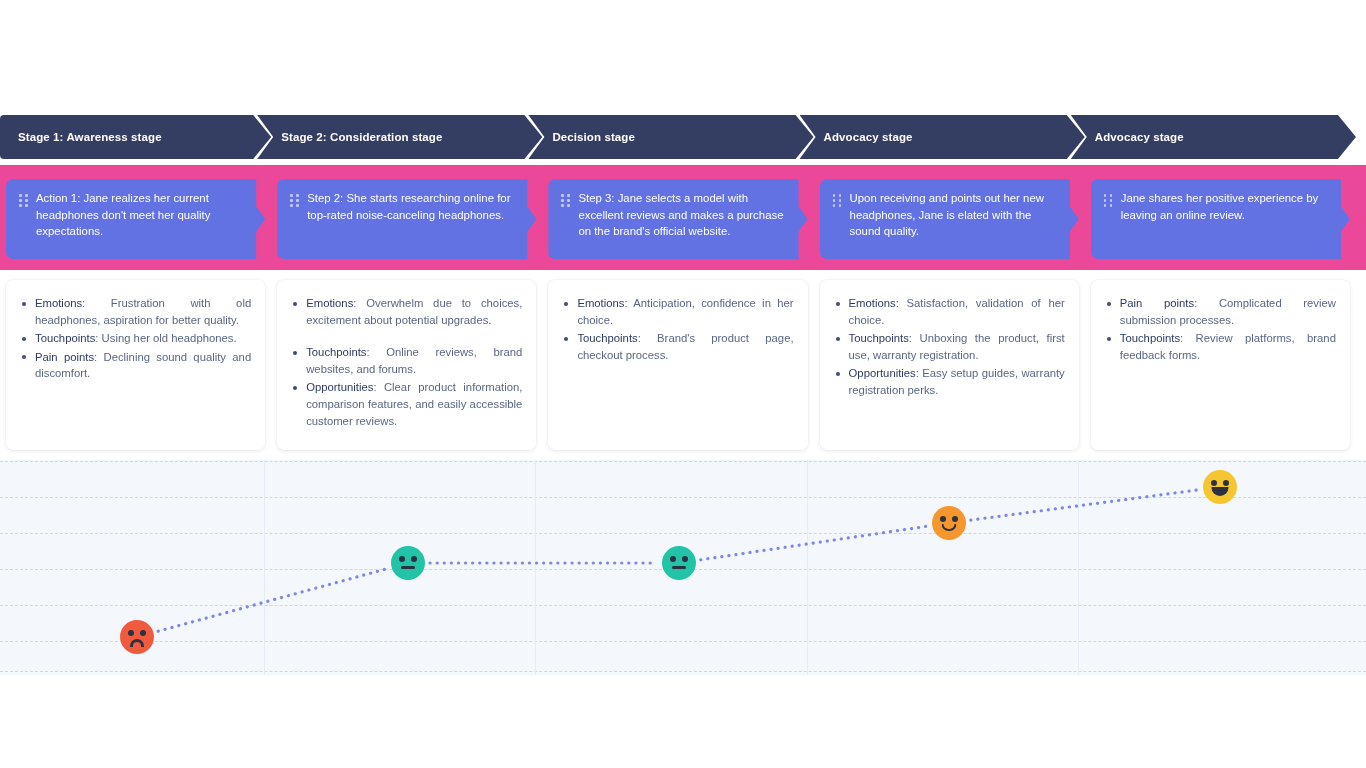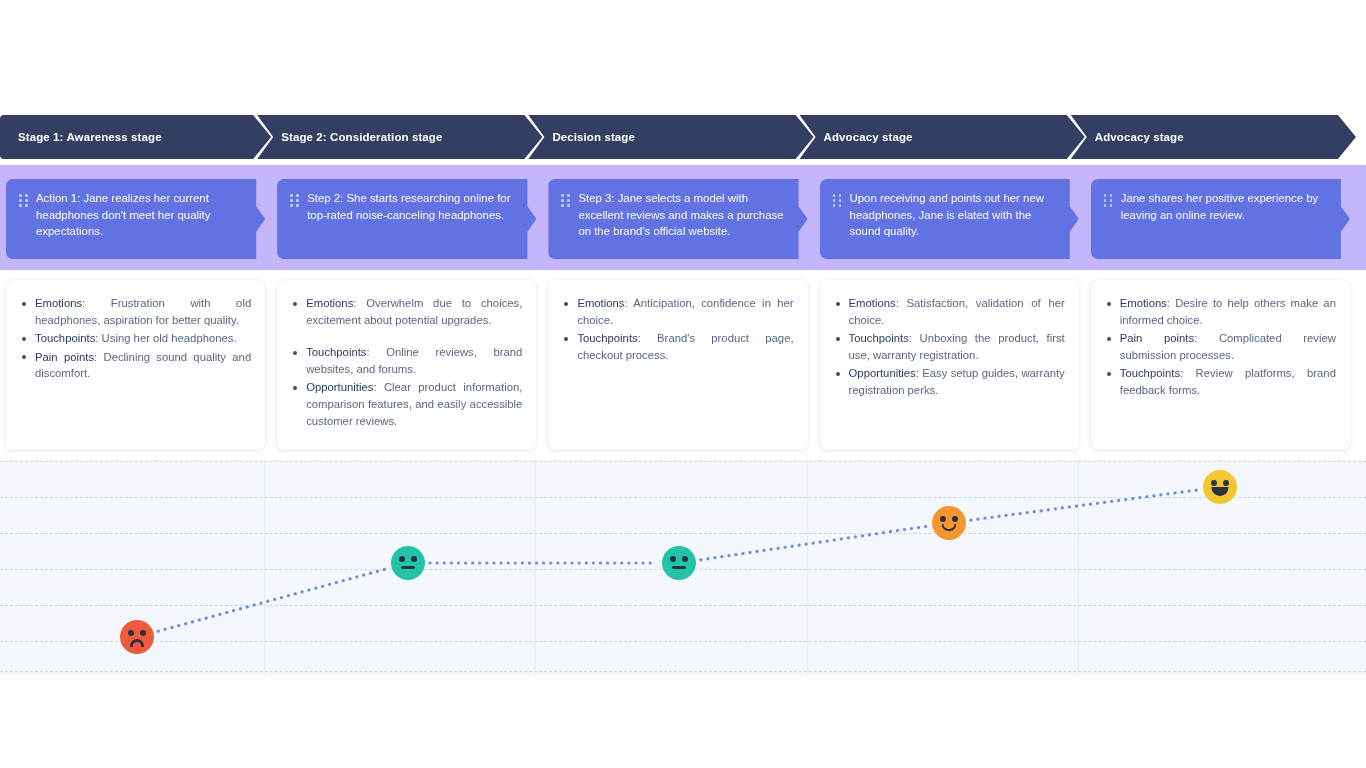--- a/index.html
+++ b/index.html
@@ -10,21 +10,21 @@
     overflow: hidden;
   }
   .board { position: relative; width: 1366px; height: 768px; background:#fff; }
 
   
   .band-stages {
     position:absolute; left:0; top:115px; width:1366px; height:44px;
   }
   .band-actions {
     position:absolute; left:0; top:165px; width:1366px; height:105px;
-    background:#c4b5fd;
+    background:#ec4899;
   }
   .band-details {
     position:absolute; left:0; top:270px; width:1366px; height:190px;
     background:#ffffff;
   }
   .band-chart {
     position:absolute; left:0; top:460px; width:1366px; height:215px;
     background:#f4f7fb;
   }
 
@@ -290,21 +290,20 @@
                 <li class=""><b>Touchpoints</b><span>: Unboxing the product, first use, warranty registration.</span></li>
                 <li class=""><b>Opportunities</b><span>: Easy setup guides, warranty registration perks.</span></li>
               </ul>
             </div>
           </div>
         </div>
         <div class="col">
           <div class="detail-wrap">
             <div class="detail">
               <ul>
-                <li class=""><b>Emotions</b><span>: Desire to help others make an informed choice.</span></li>
                 <li class=""><b>Pain points</b><span>: Complicated review submission processes.</span></li>
                 <li class=""><b>Touchpoints</b><span>: Review platforms, brand feedback forms.</span></li>
               </ul>
             </div>
           </div>
         </div>
       </div>
   </div>
 
   <div class="band-chart">

